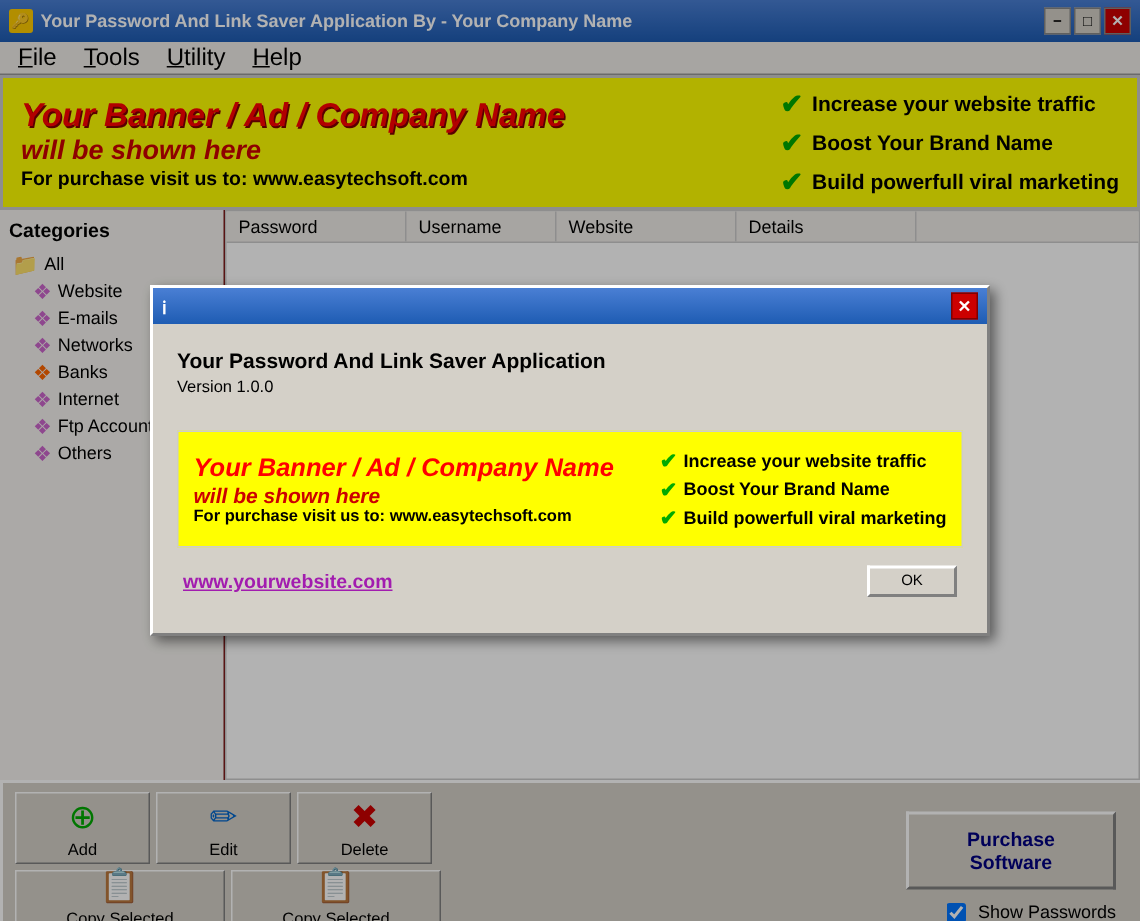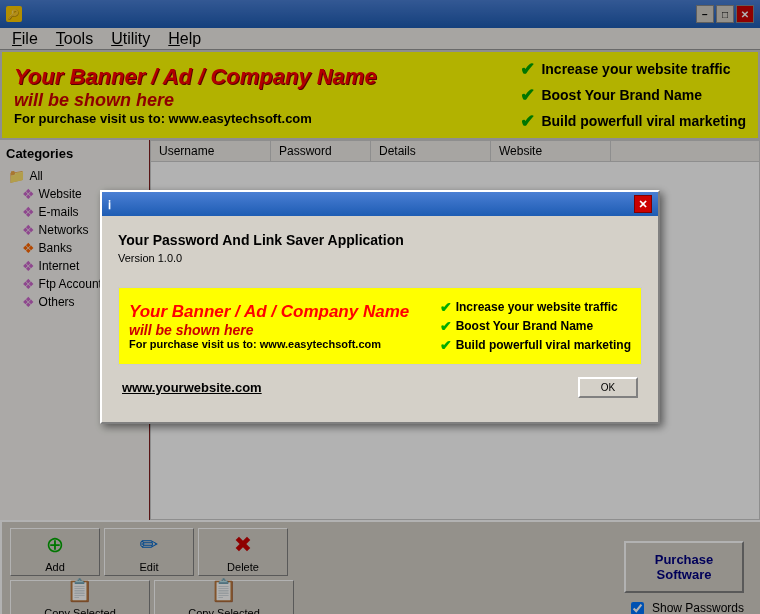--- a/index.html
+++ b/index.html
@@ -227,21 +227,21 @@
       align-items: flex-end;
       gap: 8px;
       margin-left: auto;
       padding-right: 8px;
     }
     .purchase-btn {
       background: #d4d0c8;
       border: 2px solid;
       border-color: #fff #808080 #808080 #fff;
       padding: 8px 16px;
-      width: 120px;
+      width: 140px;
       height: 52px;
       cursor: pointer;
       font-size: 13px;
       font-weight: bold;
       color: #000080;
       display: flex;
       align-items: center;
       justify-content: flex-start;
       text-align: center;
     }
@@ -355,21 +355,21 @@
       font-weight: bold;
       font-family: Arial, sans-serif;
     }
     .modal-footer {
       display: flex;
       align-items: center;
       justify-content: space-between;
       padding: 0 4px 8px 4px;
     }
     .modal-url {
-      color: #000000;
+      color: #a21caf;
       font-size: 13px;
       font-weight: bold;
       text-decoration: underline;
       cursor: pointer;
     }
     .modal-ok-btn {
       background: #d4d0c8;
       border: 2px solid;
       border-color: #fff #808080 #808080 #fff;
       padding: 3px 20px;
@@ -377,20 +377,21 @@
       font-size: 10px;
       min-width: 60px;
     }
   </style>
 </head>
 <body>
 
 <div class="title-bar">
   <div class="title-bar-left">
     <div class="title-bar-icon">🔑</div>
+    <span>Your Password And Link Saver Application By - Your Company Name</span>
   </div>
   <div class="title-bar-controls">
     <div class="title-btn">−</div>
     <div class="title-btn">□</div>
     <div class="title-btn close">✕</div>
   </div>
 </div>
 
 <div class="menu-bar">
   <div class="menu-item"><span class="underline">F</span>ile</div>
@@ -456,24 +457,24 @@
       </div>
       <div class="sidebar-item">
         <span style="color:#cc66cc; font-size:14px;">❖</span>
         <span>Others</span>
       </div>
     </div>
   </div>
 
   <div class="table-area">
     <div class="table-header">
+      <div class="table-col">Password</div>
       <div class="table-col">Username</div>
-      <div class="table-col">Password</div>
+      <div class="table-col">Website</div>
       <div class="table-col">Details</div>
-      <div class="table-col">Website</div>
     </div>
   </div>
 </div>
 
 <div class="bottom-toolbar">
   <div class="btn-group">
     <div class="btn-row">
       <button class="tool-btn btn-add">
         <span class="tool-btn-icon">⊕</span>
         <span>Add</span>

